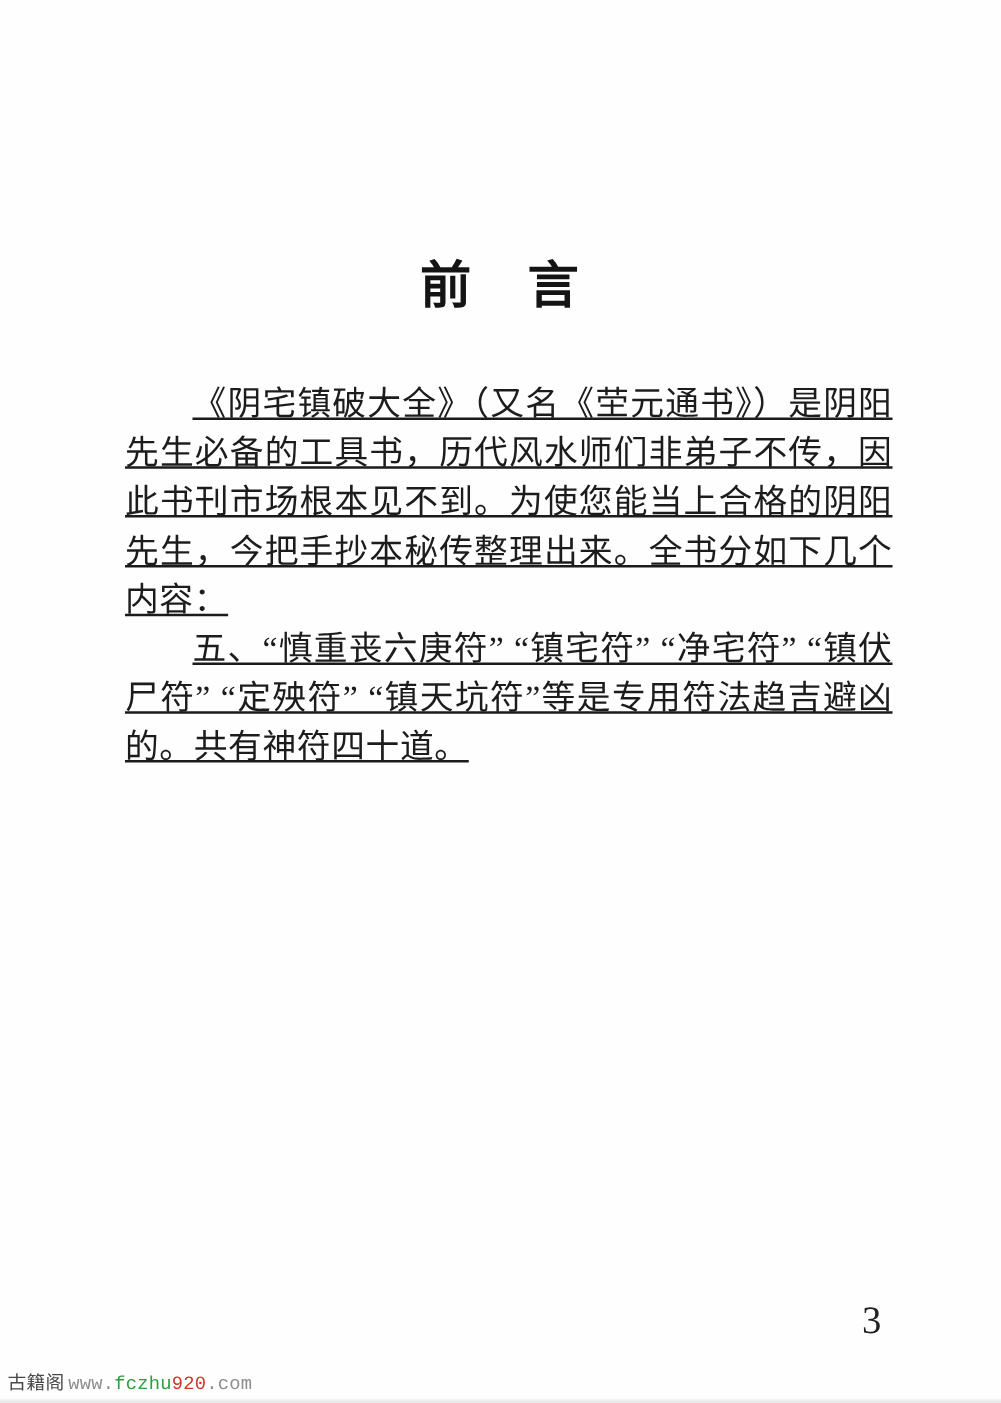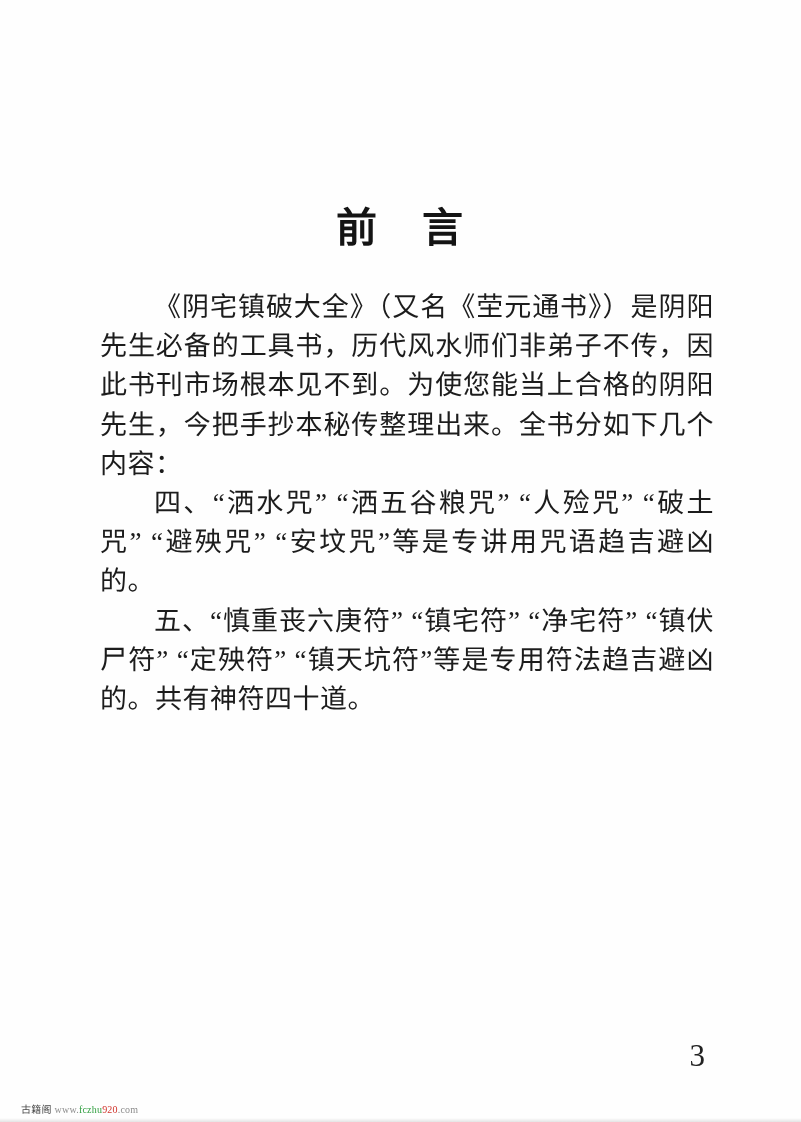--- a/index.html
+++ b/index.html
@@ -30,23 +30,24 @@
     margin: 0;
     text-align: center;
     font-size: 41px;
     font-weight: 700;
     letter-spacing: 2px;
     white-space: pre;
     color: #141414;
   }
   .body-text {
     position: absolute;
-    top: 288px;
+    top: 304px;
     left: 100px;
     width: 614px;
+    text-decoration: underline;
   }
   .para {
     margin: 0;
     font-size: 27px;
     line-height: 39.2px;
     font-weight: 500;
     text-align: justify;
     text-justify: inter-ideograph;
     text-indent: 2em;
     letter-spacing: 0.5px;
@@ -54,42 +55,41 @@
   }
   .page-number {
     position: absolute;
     top: 1038px;
     right: 96px;
     font-size: 31px;
     color: #222;
   }
   .watermark {
     position: absolute;
-    left: 21px;
+    left: 6px;
     bottom: 6px;
-    font-family: Liberation Serif, serif;
-    font-size: 10px;
+    font-family: Liberation Mono, monospace;
+    font-size: 15px;
     letter-spacing: 0.2px;
     white-space: nowrap;
   }
   .wm-name  { color: #4a4a4a; margin-right: 3px; }
   .wm-gray  { color: #8d8d8d; }
   .wm-green { color: #2f9e3f; }
   .wm-red   { color: #d0342c; }
 </style>
 </head>
 <body>
 
 <div class="page">
 
   <h1 class="title">前　言</h1>
 
   <div class="body-text">
       <p class="para">《阴宅镇破大全》（又名《茔元通书》）是阴阳先生必备的工具书，历代风水师们非弟子不传，因此书刊市场根本见不到。为使您能当上合格的阴阳先生，今把手抄本秘传整理出来。全书分如下几个内容：</p>
-      <p class="para">四、“洒水咒” “洒五谷粮咒” “人殓咒” “破土咒” “避殃咒” “安坟咒”等是专讲用咒语趋吉避凶的。</p>
       <p class="para">五、“慎重丧六庚符” “镇宅符” “净宅符” “镇伏尸符” “定殃符” “镇天坑符”等是专用符法趋吉避凶的。共有神符四十道。</p>
     </div>
 
   <div class="page-number">3</div>
 
   <div class="watermark">
     <span class="wm-name">古籍阁</span><span class="wm-gray">www.</span><span class="wm-green">fczhu</span><span class="wm-red">920</span><span class="wm-gray">.com</span>
   </div>
 
 </div>

